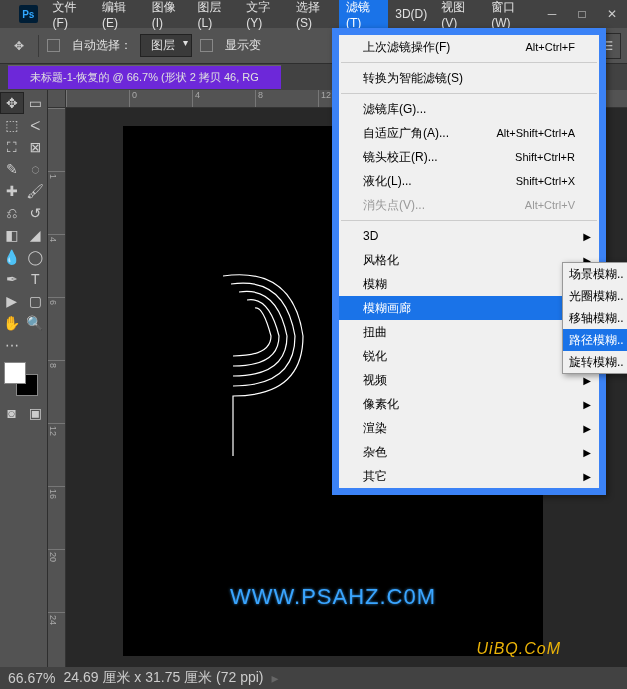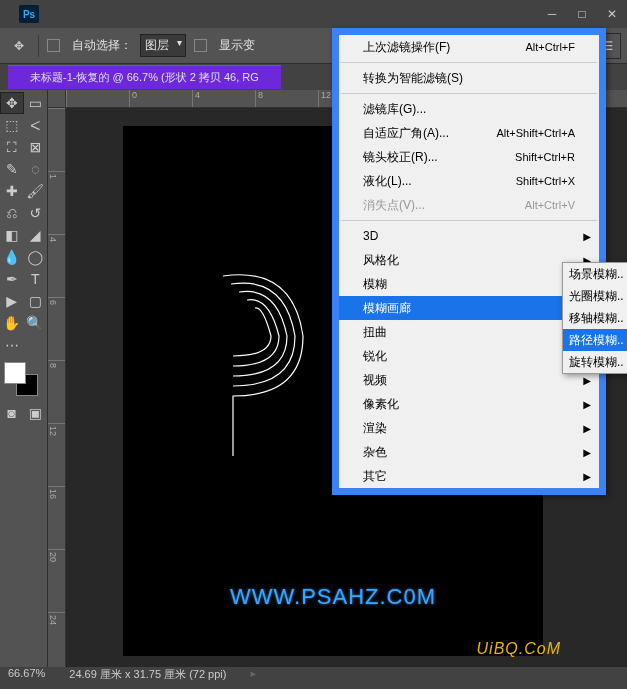--- a/index.html
+++ b/index.html
@@ -8,21 +8,21 @@
 .ps-logo{width:20px;height:18px;background:#001e36;color:#31a8ff;font-weight:bold;font-size:10px;display:flex;align-items:center;justify-content:center;border-radius:2px;margin-right:8px}
 .menubar{display:flex;align-items:center;height:100%}
 .menu-item{padding:0 7px;height:100%;display:flex;align-items:center;color:#e0e0e0;cursor:default}
 .menu-item.active{background:#1a73e8;color:#fff}
 .win-controls{margin-left:auto;display:flex}
 .win-btn{width:30px;height:28px;display:flex;align-items:center;justify-content:center;color:#ccc}
 .optbar{height:36px;background:#535353;border-bottom:1px solid #2e2e2e;display:flex;align-items:center;padding-left:8px;gap:8px}
 .opt-icon{width:22px;height:22px;display:flex;align-items:center;justify-content:center;color:#ccc}
 .opt-sep{width:1px;height:22px;background:#3a3a3a}
 .checkbox{width:13px;height:13px;border:1px solid #888;display:inline-block;margin-right:4px;vertical-align:middle}
-.dropdown{background:#3a3a3a;border:1px solid #222;padding:2px 16px 2px 4px;position:relative}
+.dropdown{background:#3a3a3a;border:1px solid #222;padding:2px 16px 2px 10px;position:relative}
 .dropdown::after{content:"▾";position:absolute;right:3px;top:2px;font-size:10px}
 .opt-right{margin-left:auto;display:flex;gap:4px;padding-right:6px}
 .opt-rbtn{width:26px;height:26px;border:1px solid #2a2a2a;display:flex;align-items:center;justify-content:center;color:#ccc}
 .tabbar{height:26px;background:#424242;display:flex;align-items:center;padding-left:8px}
 .doc-tab{background:#6d28d9;padding:4px 22px;border-top:1px solid #666;font-size:11px}
 .workspace{position:absolute;top:90px;left:0;right:0;bottom:22px;display:flex}
 .toolbar{width:48px;background:#535353;border-right:1px solid #2e2e2e;display:flex;flex-direction:column;padding-top:2px}
 .tool-row{display:flex}
 .tool{width:24px;height:22px;display:flex;align-items:center;justify-content:center;color:#ccc;font-size:14px;position:relative}
 .tool.sel{background:#3a3a3a;border:1px solid #222}
@@ -31,39 +31,51 @@
 .swatch-bg{position:absolute;width:22px;height:22px;background:#000;border:1px solid #888;bottom:0;right:0}
 .canvas-area{flex:1;background:#282828;position:relative;overflow:hidden}
 .ruler-h{position:absolute;top:0;left:18px;right:0;height:18px;background:#535353;border-bottom:1px solid #333;display:flex;font-size:9px;color:#aaa;overflow:hidden}
 .ruler-h span{width:63px;border-left:1px solid #777;padding-left:2px;flex-shrink:0}
 .ruler-v{position:absolute;top:18px;left:0;bottom:0;width:18px;background:#535353;border-right:1px solid #333;display:flex;flex-direction:column;font-size:9px;color:#aaa;overflow:hidden}
 .ruler-v span{height:63px;border-top:1px solid #777;padding-top:2px;writing-mode:vertical-lr;flex-shrink:0}
 .ruler-corner{position:absolute;top:0;left:0;width:18px;height:18px;background:#535353;border-right:1px solid #333;border-bottom:1px solid #333}
 .canvas{position:absolute;top:36px;left:75px;width:420px;height:530px;background:#000}
 .wm{position:absolute;bottom:46px;left:50%;transform:translateX(-50%);color:#3aa5ff;font-weight:normal;font-size:22px;letter-spacing:1px;text-shadow:0 0 3px rgba(58,165,255,.8)}
 .wm2{position:absolute;right:-18px;bottom:-2px;color:#eab308;font-size:16px;font-weight:normal;font-style:italic;letter-spacing:1px}
-.statusbar{position:absolute;bottom:0;left:0;right:0;height:22px;background:#424242;display:flex;padding:0 8px;gap:24px;font-size:11px;color:#ccc}
+.statusbar{position:absolute;bottom:0;left:0;right:0;height:22px;background:#424242;display:flex;align-items:center;padding:0 8px;gap:8px;font-size:14px;color:#ccc}
 .status-sep{color:#666}
 .dropdown-menu{position:absolute;top:28px;left:332px;width:274px;background:#f0f0f0;border:7px solid #3b82f6;box-shadow:2px 2px 6px rgba(0,0,0,.4);color:#000;z-index:100}
 .dm-item{height:24px;display:flex;align-items:center;padding:0 24px 0 24px;position:relative}
 .dm-item.hi{background:#1a73e8;color:#fff}
 .dm-item.disabled{color:#999}
 .dm-sep{height:1px;background:#ccc;margin:3px 2px}
 .dm-shortcut{margin-left:auto;font-size:11px}
 .dm-arrow{position:absolute;right:8px;font-size:10px}
 .submenu{position:absolute;top:262px;left:562px;width:76px;background:#f0f0f0;border:1px solid #999;box-shadow:2px 2px 6px rgba(0,0,0,.4);color:#000;z-index:101}
 .sm-item{height:22px;display:flex;align-items:center;padding:0 6px;font-size:12px;white-space:nowrap;overflow:hidden}
 .sm-item.hi{background:#1a73e8;color:#fff}
 svg.art{position:absolute;top:130px;left:80px}
 </style>
 </head>
 <body>
 
 <div class="titlebar">
   <div class="ps-logo">Ps</div>
+  <div class="menubar">
+    <div class="menu-item">文件(F)</div>
+    <div class="menu-item">编辑(E)</div>
+    <div class="menu-item">图像(I)</div>
+    <div class="menu-item">图层(L)</div>
+    <div class="menu-item">文字(Y)</div>
+    <div class="menu-item">选择(S)</div>
+    <div class="menu-item active">滤镜(T)</div>
+    <div class="menu-item">3D(D)</div>
+    <div class="menu-item">视图(V)</div>
+    <div class="menu-item">窗口(W)</div>
+  </div>
   <div class="win-controls">
     <div class="win-btn">─</div>
     <div class="win-btn">□</div>
     <div class="win-btn">✕</div>
   </div>
 </div>
 
 <div class="optbar">
   <div class="opt-icon">✥</div>
   <div class="opt-sep"></div>

